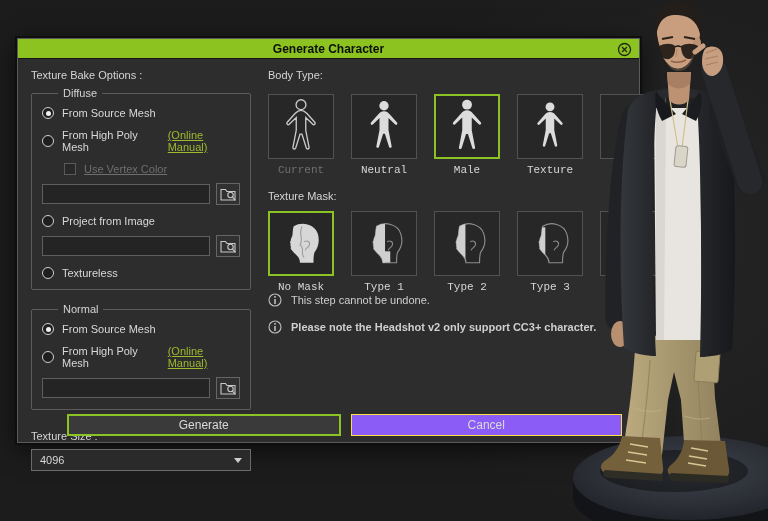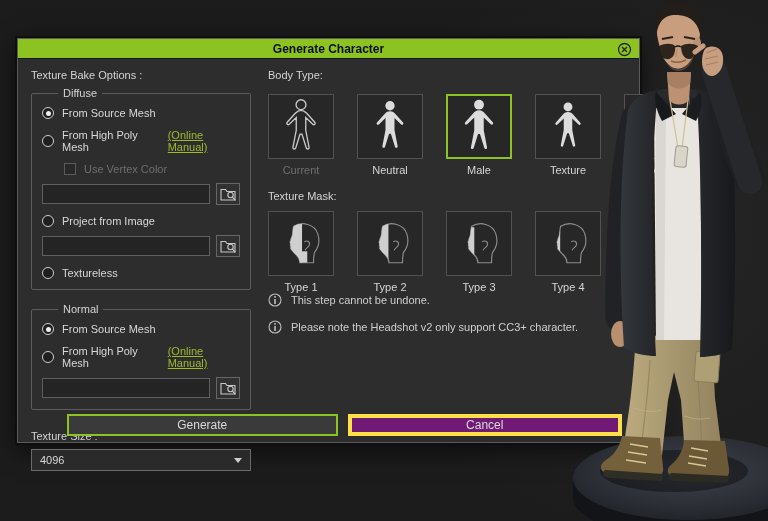--- a/index.html
+++ b/index.html
@@ -26,45 +26,45 @@
 
   .section-label{color:#d4d4d4;margin-top:9px;}
 
   fieldset.group{border:1px solid #5c5c5c;border-radius:2px;margin-top:6px;padding:4px 10px 10px 10px;}
   fieldset.group legend{padding:0 5px;margin-left:16px;color:#d4d4d4;}
 
   .opt-row{display:flex;align-items:center;gap:8px;margin-top:10px;cursor:pointer;}
   .rb{width:12px;height:12px;border:1px solid #cfcfcf;border-radius:50%;background:#1e1e1e;flex:none;position:relative;}
   .rb.checked::after{content:"";position:absolute;left:2.5px;top:2.5px;width:5px;height:5px;border-radius:50%;background:#f0f0f0;}
   .opt-row .link{color:var(--link);text-decoration:underline;cursor:pointer;}
-  .opt-row.disabled{color:var(--txt-dim);cursor:default;}
+  .opt-row.disabled{color:var(--txt-dim);cursor:default;text-decoration:underline;}
   .cb{width:12px;height:12px;border:1px solid #5a5a5a;background:#282828;flex:none;}
   .indent{margin-left:22px;}
 
   .path-row{display:flex;align-items:center;gap:6px;margin-top:8px;}
   .path-row input{flex:1;height:20px;background:var(--field-bg);border:1px solid var(--field-border);color:#ddd;font-size:11px;padding:0 4px;outline:none;}
   .browse-btn{width:24px;height:22px;background:#313131;border:1px solid #666;display:flex;align-items:center;justify-content:center;cursor:pointer;flex:none;}
 
   .tex-size-label{margin-top:20px;color:#d4d4d4;}
   .dropdown{margin-top:7px;height:22px;background:#2a2a2a;border:1px solid #6a6a6a;display:flex;align-items:center;justify-content:space-between;padding:0 8px;cursor:pointer;}
   .caret{width:0;height:0;border-left:4.5px solid transparent;border-right:4.5px solid transparent;border-top:5px solid #cdcdcd;}
 
-  .tiles{display:flex;gap:23px;margin-top:13px;}
+  .tiles{display:flex;gap:17px;margin-top:13px;font-family:Liberation Mono, monospace;}
   .tile-wrap{width:66px;flex:none;}
   .tile{width:66px;height:65px;background:var(--tile-bg);border:1px solid var(--tile-border);display:flex;align-items:center;justify-content:center;cursor:pointer;}
   .tile.selected{border:2px solid var(--accent);}
   .tile-label{text-align:center;margin-top:5px;color:#d6d6d6;}
   .tile-label.dim{color:#6f6f6f;}
 
   .note{display:flex;align-items:center;gap:9px;color:#cfcfcf;}
   .note:first-of-type{margin-top:18px;}
-  .note + .note{margin-top:13px;}
+  .note + .note{margin-top:13px;font-weight:bold;}
 
   .btn-row{position:absolute;left:13px;right:17px;bottom:6px;height:22px;display:flex;gap:10px;margin-left:36px;}
-  .btn{flex:1;font-family:inherit;font-size:12px;color:#dadada;background:#701a75;border:4px solid #fde047;cursor:pointer;}
+  .btn{flex:1;font-family:inherit;font-size:12px;color:#dadada;background:#8b5cf6;border:1px solid #fde047;cursor:pointer;}
   .btn.primary{border:2px solid var(--accent);background:#3a3a3a;}
 
   .character{position:absolute;right:0;top:0;pointer-events:none;}
 </style>
 </head>
 <body>
 
 <svg width="0" height="0" style="position:absolute">
   <defs>
     <g id="fig-adult">
@@ -216,20 +216,30 @@
               <svg width="34" height="50" viewBox="0 0 40 60">
                   <use href="#fig-baby" fill="#dcdcdc"></use>
                 </svg>
             </div>
             <div class="tile-label">Poly</div>
           </div>
         </div>
 
         <div class="section-label" style="margin-top:14px">Texture Mask:</div>
         <div class="tiles" style="margin-top:9px">
+          <div class="tile-wrap">
+            <div class="tile selected">
+              <svg width="48" height="48" viewBox="0 0 46 46">
+                <use href="#head-outline" fill="#d7d7d7"></use>
+                <path d="M24,6 C20,14 26,18 22,24 C27,26 22,32 26,36" fill="none" stroke="#9b9b9b" stroke-width="1"></path>
+                <use href="#head-ear" stroke="#9b9b9b" stroke-width="1"></use>
+              </svg>
+            </div>
+            <div class="tile-label">No Mask</div>
+          </div>
           <div class="tile-wrap">
             <div class="tile">
               <svg width="48" height="48" viewBox="0 0 46 46">
                 <use href="#head-outline" fill="none" stroke="#8d8d8d" stroke-width="1.1"></use>
                 <g clip-path="url(#clip-head)">
                     <rect x="0" y="0" width="24" height="46" fill="#cfcfcf"></rect>
                     <rect x="20" y="30" width="9" height="16" fill="#cfcfcf"></rect>
                   </g>
                 <use href="#head-ear" stroke="#8d8d8d" stroke-width="1"></use>
               </svg>

